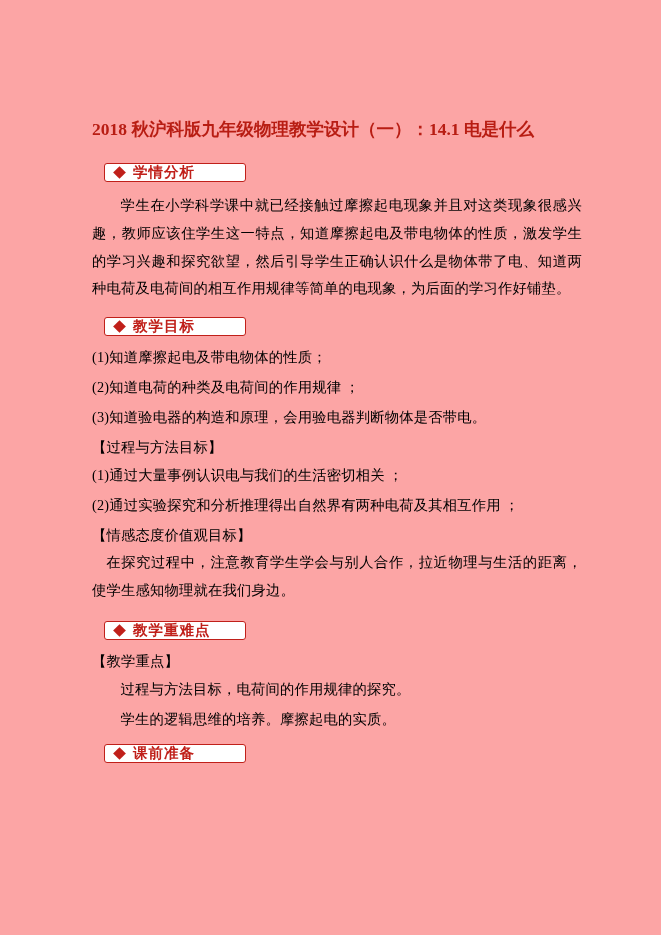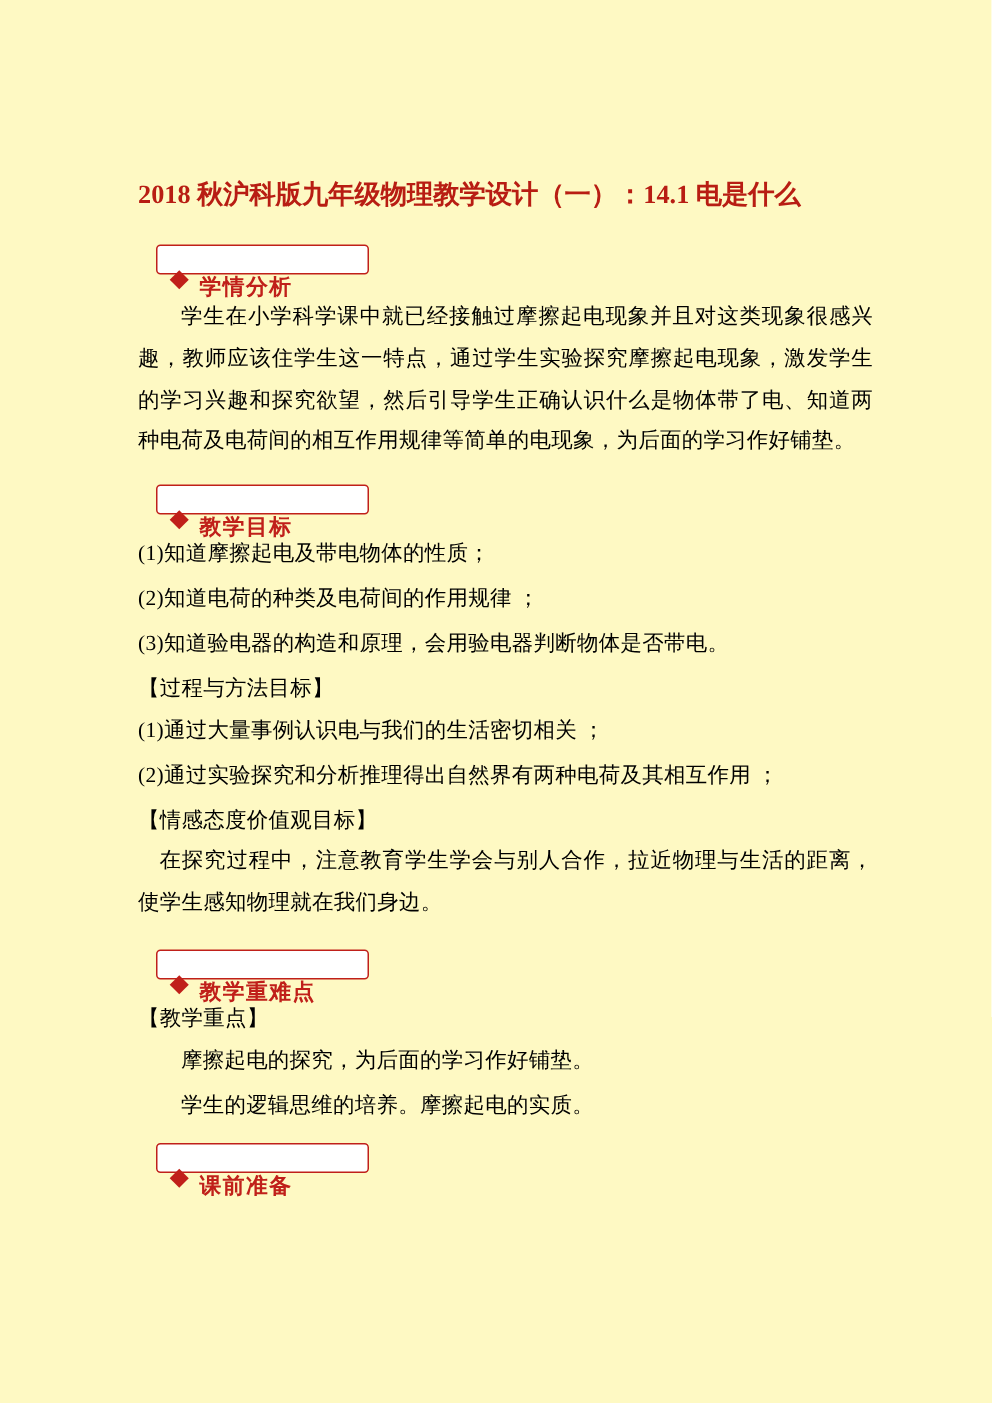--- a/index.html
+++ b/index.html
@@ -4,21 +4,21 @@
 <style>
   html, body {
     margin: 0;
     padding: 0;
     background: #ffffff;
   }
   .page {
     position: relative;
     width: 661px;
     height: 935px;
-    background: #fef9c3;
+    background: #fca5a5;
     font-family: "Liberation Serif", serif;
     color: #000000;
     overflow: hidden;
     text-decoration: underline;
   }
   .content {
     position: absolute;
     left: 92px;
     top: 118px;
     width: 490px;
@@ -28,27 +28,27 @@
     font-weight: bold;
     font-size: 17.5px;
     color: #b81d13;
     letter-spacing: 0px;
     line-height: 1.3;
     margin: 0 0 22px 0;
     white-space: nowrap;
   }
   .section-head {
     display: inline-flex;
-    align-items: flex-start;
+    align-items: center;
     box-sizing: border-box;
     height: 19px;
     min-width: 142px;
     border: 1.6px solid #c0201a;
     border-radius: 3px;
-    padding: 18px 14px 0 10px;
+    padding: 0 14px 0 10px;
     margin: 0 0 8px 12px;
     background: #ffffff;
   }
   .section-head .diamond {
     display: inline-block;
     width: 9px;
     height: 9px;
     background: #c0201a;
     transform: rotate(45deg);
     margin-right: 9px;
@@ -100,21 +100,21 @@
 <div class="page">
   <div class="content">
 
     <h1 class="doc-title">2018 秋沪科版九年级物理教学设计（一）：14.1 电是什么</h1>
 
     
     <div class="section-head">
       <span class="diamond"></span>
       <span class="label">学情分析</span>
     </div>
-    <p class="para indent2 gap-after-head">学生在小学科学课中就已经接触过摩擦起电现象并且对这类现象很感兴趣，教师应该住学生这一特点，通过学生实验探究摩擦起电现象，激发学生的学习兴趣和探究欲望，然后引导学生正确认识什么是物体带了电、知道两种电荷及电荷间的相互作用规律等简单的电现象，为后面的学习作好铺垫。</p>
+    <p class="para indent2 gap-after-head">学生在小学科学课中就已经接触过摩擦起电现象并且对这类现象很感兴趣，教师应该住学生这一特点，知道摩擦起电及带电物体的性质，激发学生的学习兴趣和探究欲望，然后引导学生正确认识什么是物体带了电、知道两种电荷及电荷间的相互作用规律等简单的电现象，为后面的学习作好铺垫。</p>
 
     <div class="sec-gap"></div>
 
     
     <div class="section-head">
       <span class="diamond"></span>
       <span class="label">教学目标</span>
     </div>
 
     <p class="para blk">(1)知道摩擦起电及带电物体的性质；</p>
@@ -130,21 +130,21 @@
 
     <div class="sec-gap"></div>
 
     
     <div class="section-head">
       <span class="diamond"></span>
       <span class="label">教学重难点</span>
     </div>
 
     <p class="bold-head">【教学重点】</p>
-    <p class="para indent2 blk">摩擦起电的探究，为后面的学习作好铺垫。</p>
+    <p class="para indent2 blk">过程与方法目标，电荷间的作用规律的探究。</p>
 
     <p class="para indent2 blk">学生的逻辑思维的培养。摩擦起电的实质。</p>
 
     <div class="sec-gap-sm"></div>
 
     
     <div class="section-head">
       <span class="diamond"></span>
       <span class="label">课前准备</span>
     </div>

